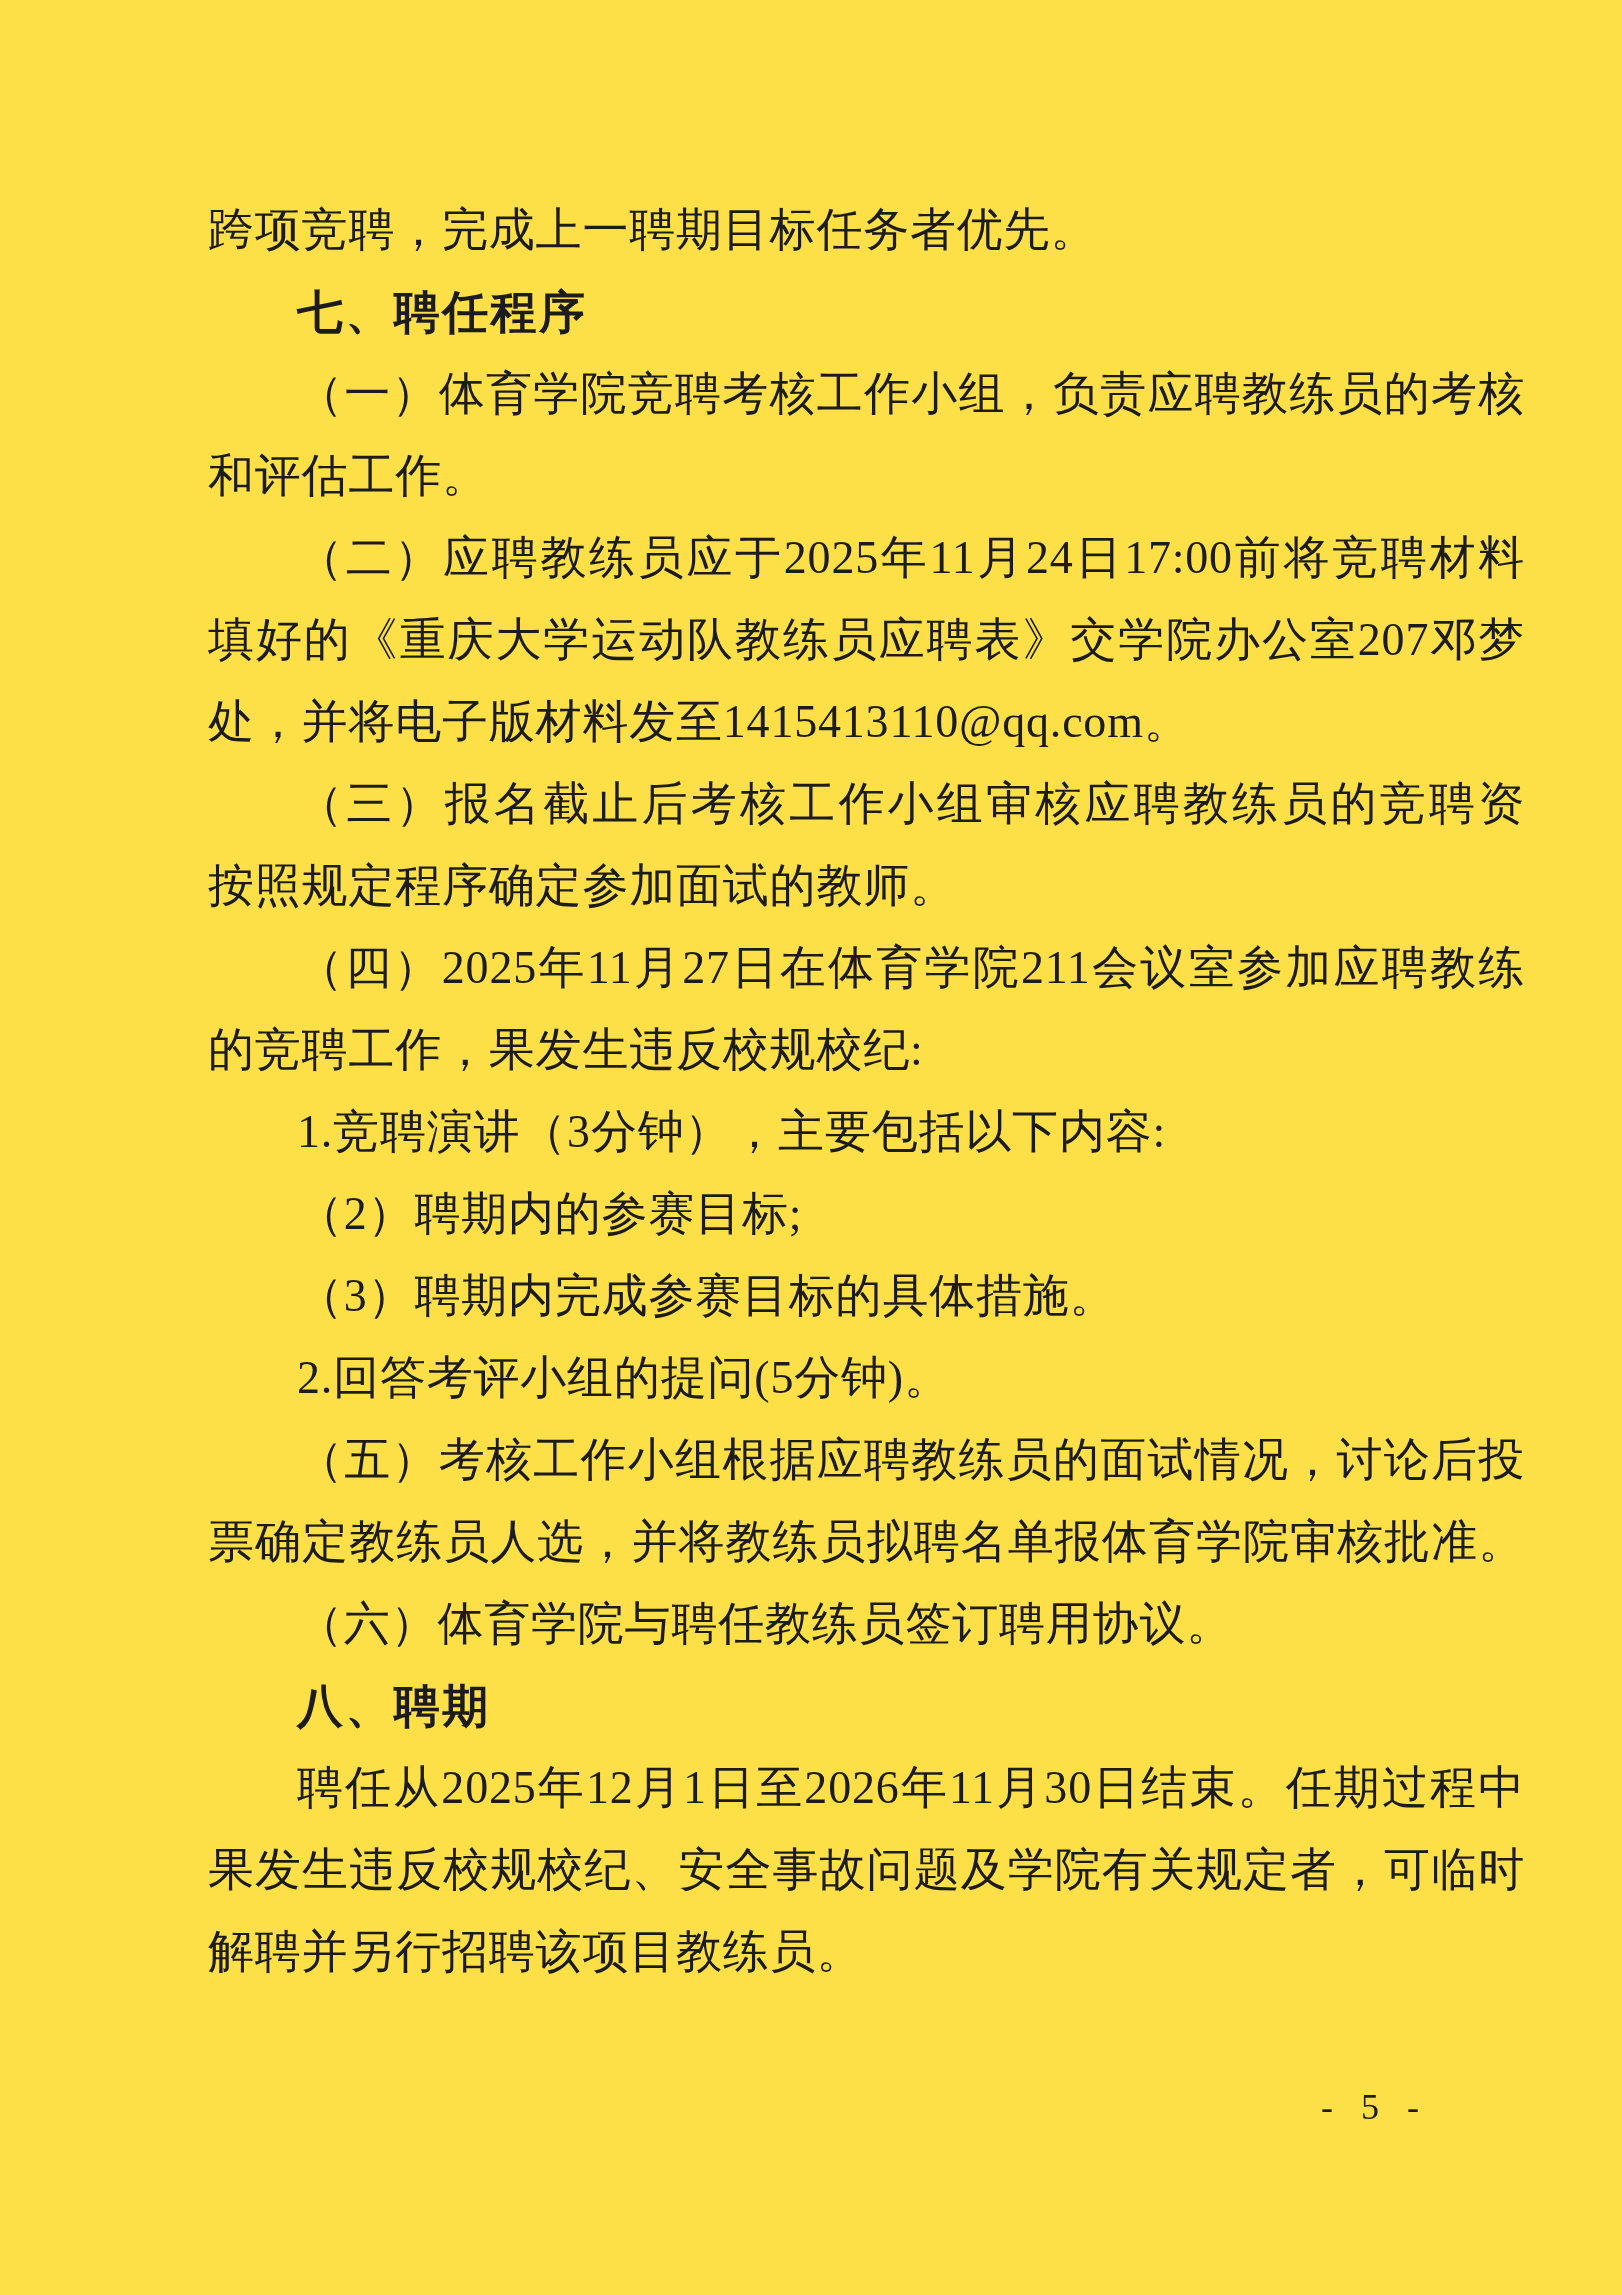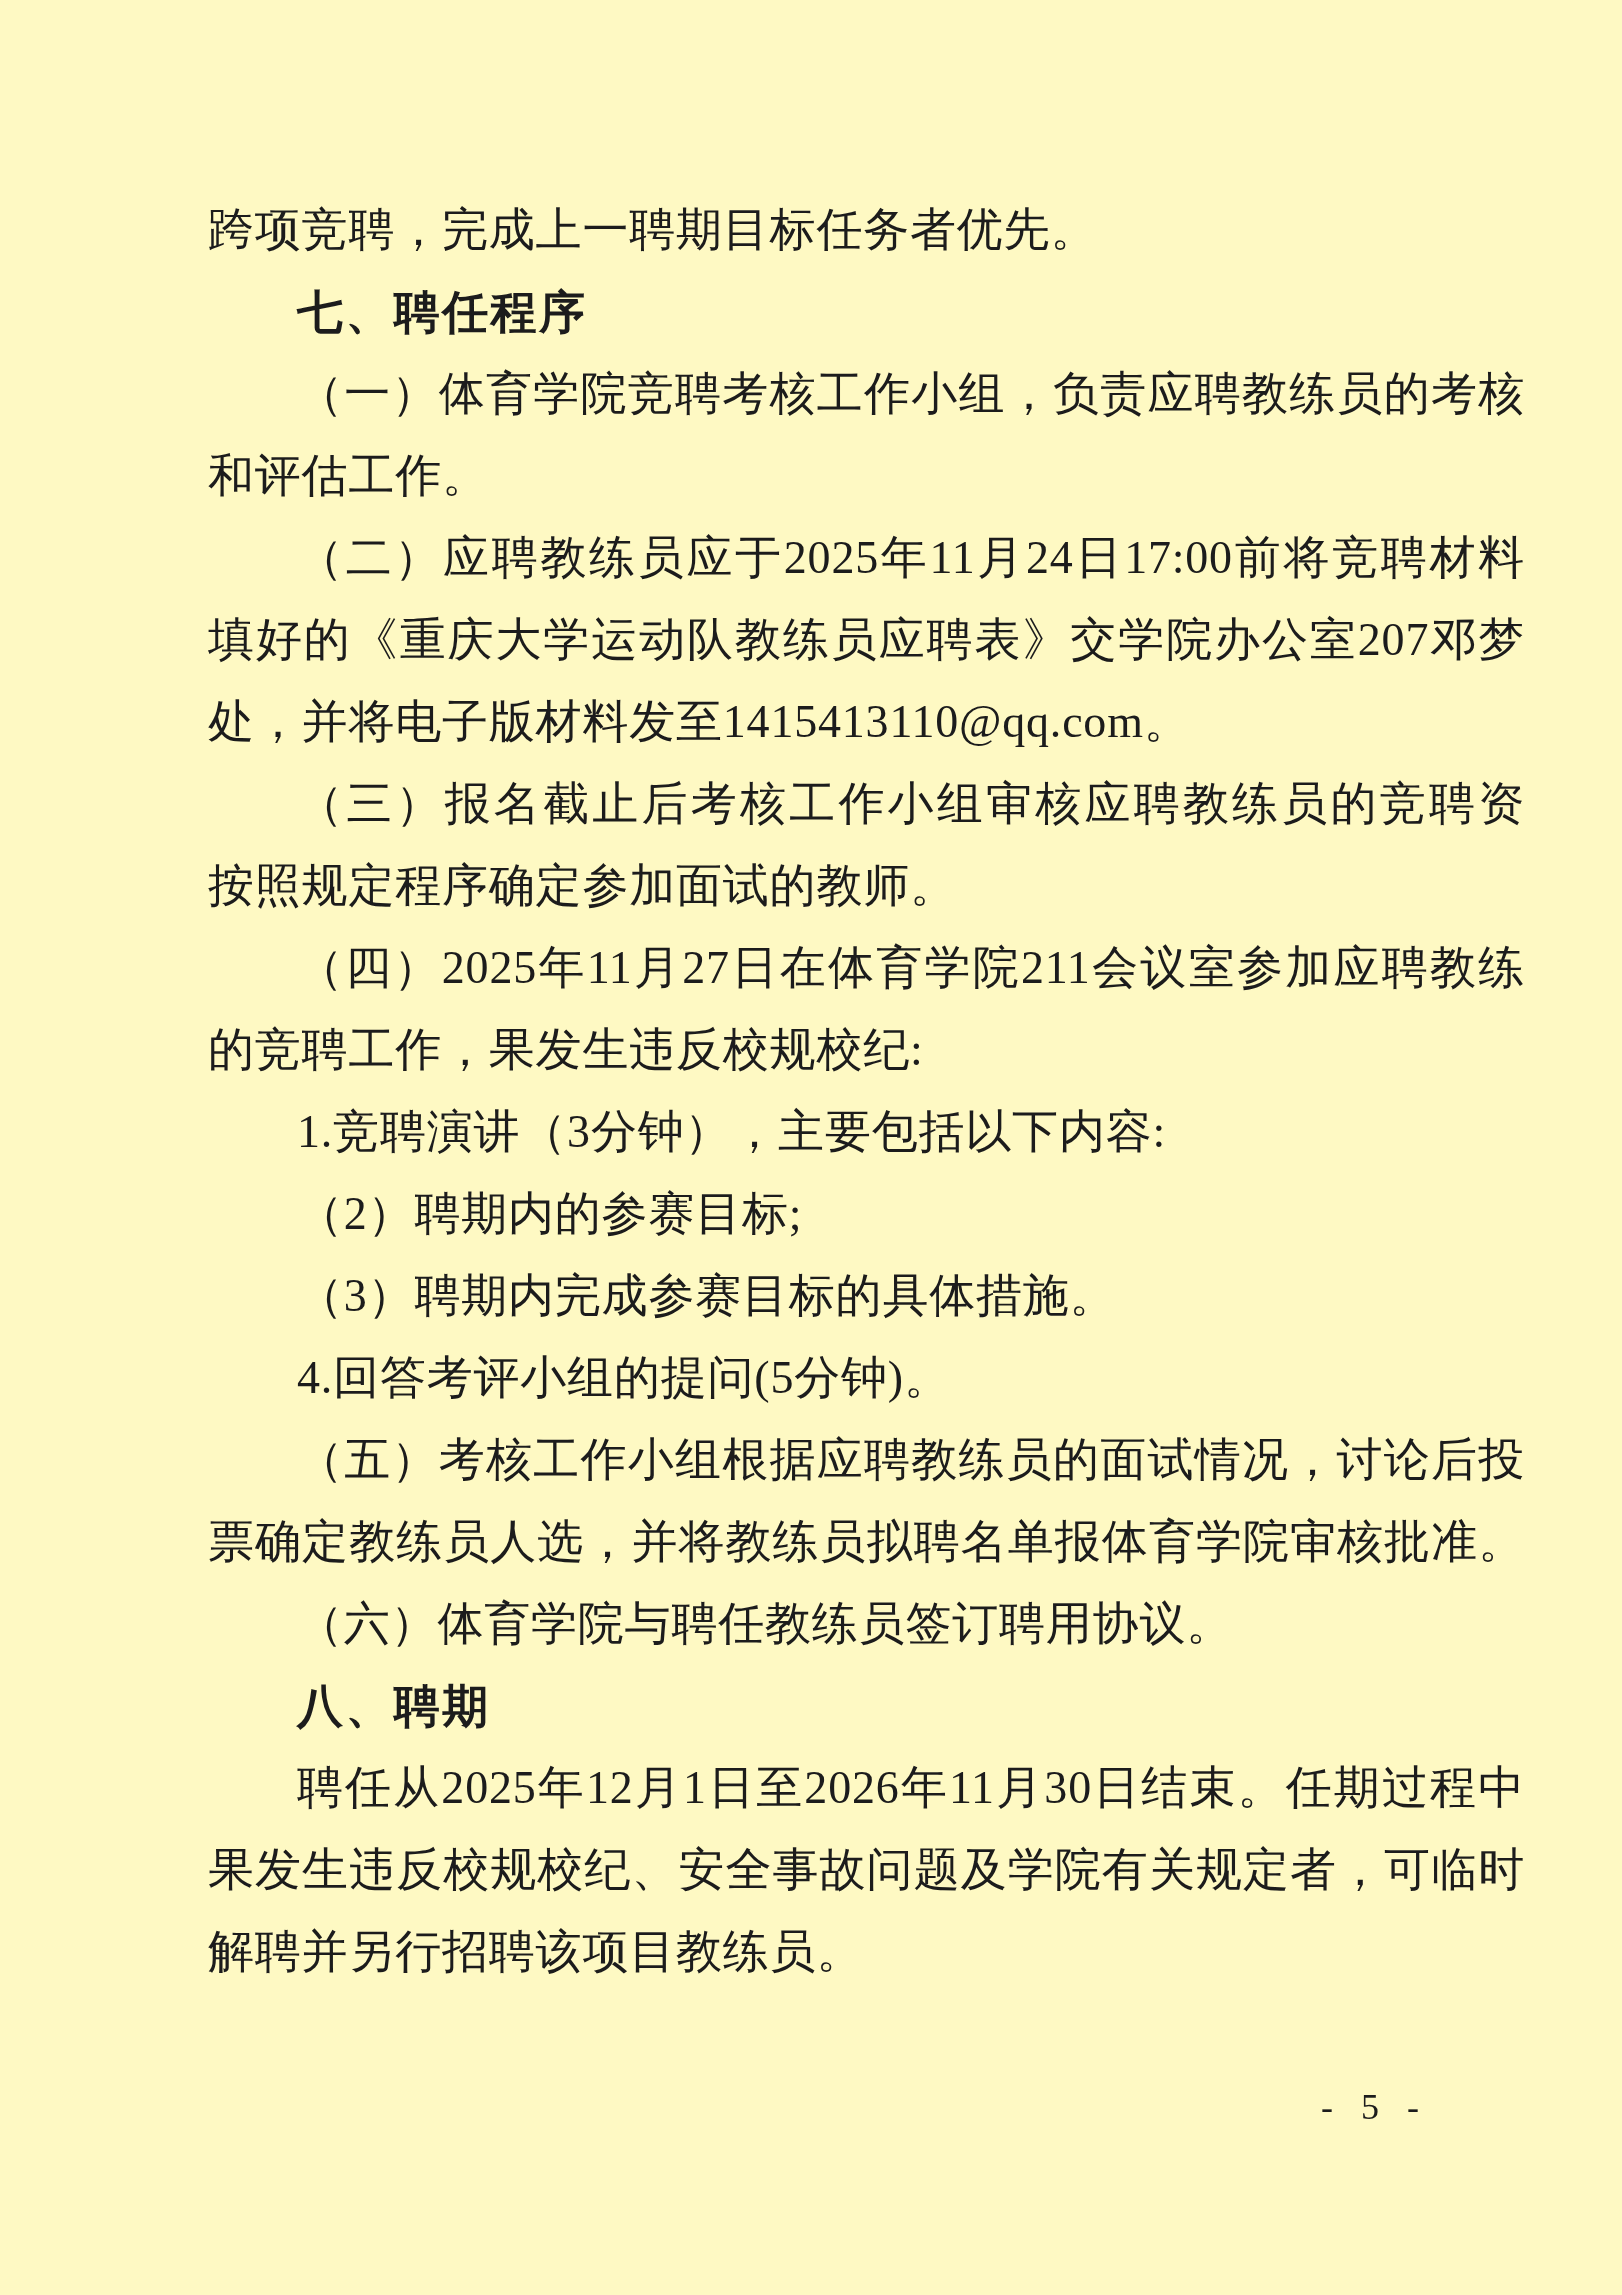--- a/index.html
+++ b/index.html
@@ -11,21 +11,21 @@
     position: relative;
     width: 1622px;
     height: 2295px;
     overflow: hidden;
     font-family: "Liberation Serif", "DejaVu Serif", serif;
     color: #1c1c1c;
   }
   .page {
     position: absolute;
     inset: 0;
-    background: #fef9c3;
+    background: #fde047;
   }
   .content {
     position: absolute;
     left: 208px;
     top: 189px;
     width: 1317px;
   }
   .line {
     font-size: 46px;
     line-height: 82px;
@@ -73,21 +73,21 @@
     <div class="line indent fill">（二）应聘教练员应于2025年11月24日17:00前将竞聘材料及</div>
     <div class="line fill">填好的《重庆大学运动队教练员应聘表》交学院办公室207邓梦莲</div>
     <div class="line">处，并将电子版材料发至1415413110@qq.com。</div>
     <div class="line indent fill">（三）报名截止后考核工作小组审核应聘教练员的竞聘资格，</div>
     <div class="line">按照规定程序确定参加面试的教师。</div>
     <div class="line indent fill">（四）2025年11月27日在体育学院211会议室参加应聘教练员</div>
     <div class="line">的竞聘工作，果发生违反校规校纪:</div>
     <div class="line indent">1.竞聘演讲（3分钟），主要包括以下内容:</div>
     <div class="line indent">（2）聘期内的参赛目标;</div>
     <div class="line indent">（3）聘期内完成参赛目标的具体措施。</div>
-    <div class="line indent">4.回答考评小组的提问(5分钟)。</div>
+    <div class="line indent">2.回答考评小组的提问(5分钟)。</div>
     <div class="line indent fill">（五）考核工作小组根据应聘教练员的面试情况，讨论后投</div>
     <div class="line fill">票确定教练员人选，并将教练员拟聘名单报体育学院审核批准。</div>
     <div class="line indent">（六）体育学院与聘任教练员签订聘用协议。</div>
     <div class="line indent bold">八、聘期</div>
     <div class="line indent fill">聘任从2025年12月1日至2026年11月30日结束。任期过程中如</div>
     <div class="line fill">果发生违反校规校纪、安全事故问题及学院有关规定者，可临时</div>
     <div class="line">解聘并另行招聘该项目教练员。</div>
   </div>
 
   <div class="footer">- 5 -</div>

